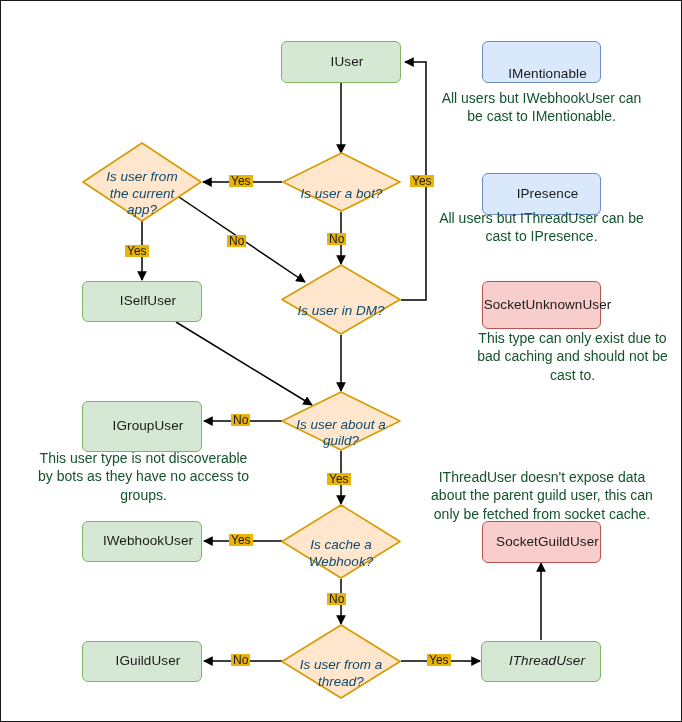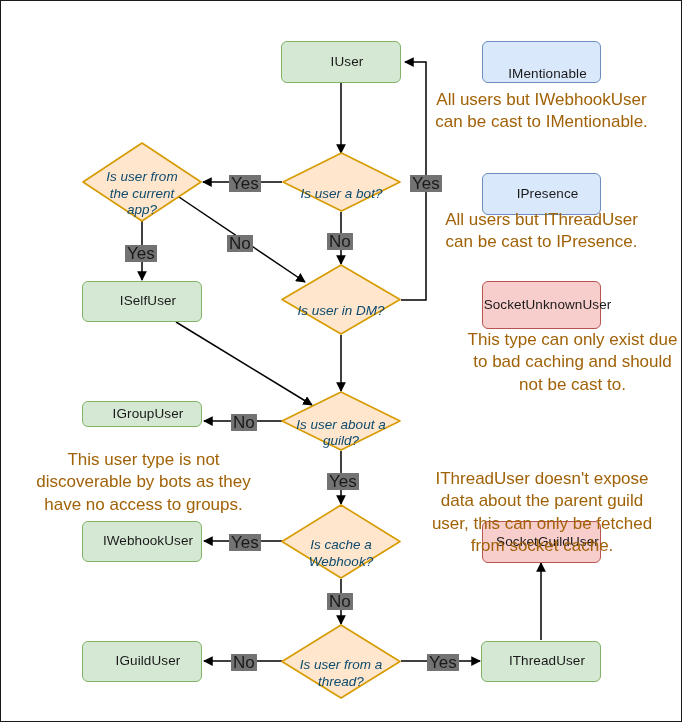--- a/index.html
+++ b/index.html
@@ -64,30 +64,30 @@
     font-size: 13.5px;
     color: #0c4a6e;
     line-height: 1.22;
     padding: 0 14px;
     box-sizing: border-box;
     font-style: italic;
   }
   .note {
     position: absolute;
     text-align: center;
-    font-size: 17px;
-    color: #a16207;
+    font-size: 14px;
+    color: #14532d;
     line-height: 1.32;
     box-sizing: border-box;
   }
   .edge-label {
     position: absolute;
-    font-size: 17px;
+    font-size: 12px;
     color: #1a1a1a;
-    background: #737373;
+    background: #eab308;
     padding: 0 2px;
     line-height: 1;
     white-space: nowrap;
   }
 </style>
 </head>
 <body>
 
 <div id="page">
 
@@ -160,21 +160,21 @@
     <div class="diamond-label">Is user in DM?</div>
   </div>
 
   <div class="diamond-wrap" style="left:280px; top:390px; width:120px; height:60px;">
     <svg viewBox="0 0 120 60" preserveAspectRatio="none">
       <polygon points="60,1 119,30 60,59 1,30" fill="#ffe6cc" stroke="#d79b00" stroke-width="1.6" stroke-linejoin="round"></polygon>
     </svg>
     <div class="diamond-label">Is user about a guild?</div>
   </div>
 
-  <div class="node box green" style="left:81px; top:400px; width:120px; height:26px;">
+  <div class="node box green" style="left:81px; top:400px; width:120px; height:51px;">
     <span>IGroupUser</span>
   </div>
 
   <div class="diamond-wrap" style="left:280px; top:503px; width:120px; height:75px;">
     <svg viewBox="0 0 120 75" preserveAspectRatio="none">
       <polygon points="60,1 119,37.5 60,74 1,37.5" fill="#ffe6cc" stroke="#d79b00" stroke-width="1.6" stroke-linejoin="round"></polygon>
     </svg>
     <div class="diamond-label">Is cache a Webhook?</div>
   </div>
 
@@ -186,21 +186,21 @@
     <svg viewBox="0 0 120 75" preserveAspectRatio="none">
       <polygon points="60,1 119,37.5 60,74 1,37.5" fill="#ffe6cc" stroke="#d79b00" stroke-width="1.6" stroke-linejoin="round"></polygon>
     </svg>
     <div class="diamond-label">Is user from a thread?</div>
   </div>
 
   <div class="node box green" style="left:81px; top:640px; width:120px; height:41px;">
     <span>IGuildUser</span>
   </div>
 
-  <div class="node box green" style="left:480px; top:640px; width:120px; height:41px;">
+  <div class="node box green" style="left:480px; top:640px; width:120px; height:41px;font-style:italic;">
     <span>IThreadUser</span>
   </div>
 
   <div class="node box blue" style="left:481px; top:40px; width:119px; height:42px;align-items:flex-end;">
     <span>IMentionable</span>
   </div>
 
   <div class="node box blue" style="left:481px; top:172px; width:119px; height:42px;">
     <span>IPresence</span>
   </div>

